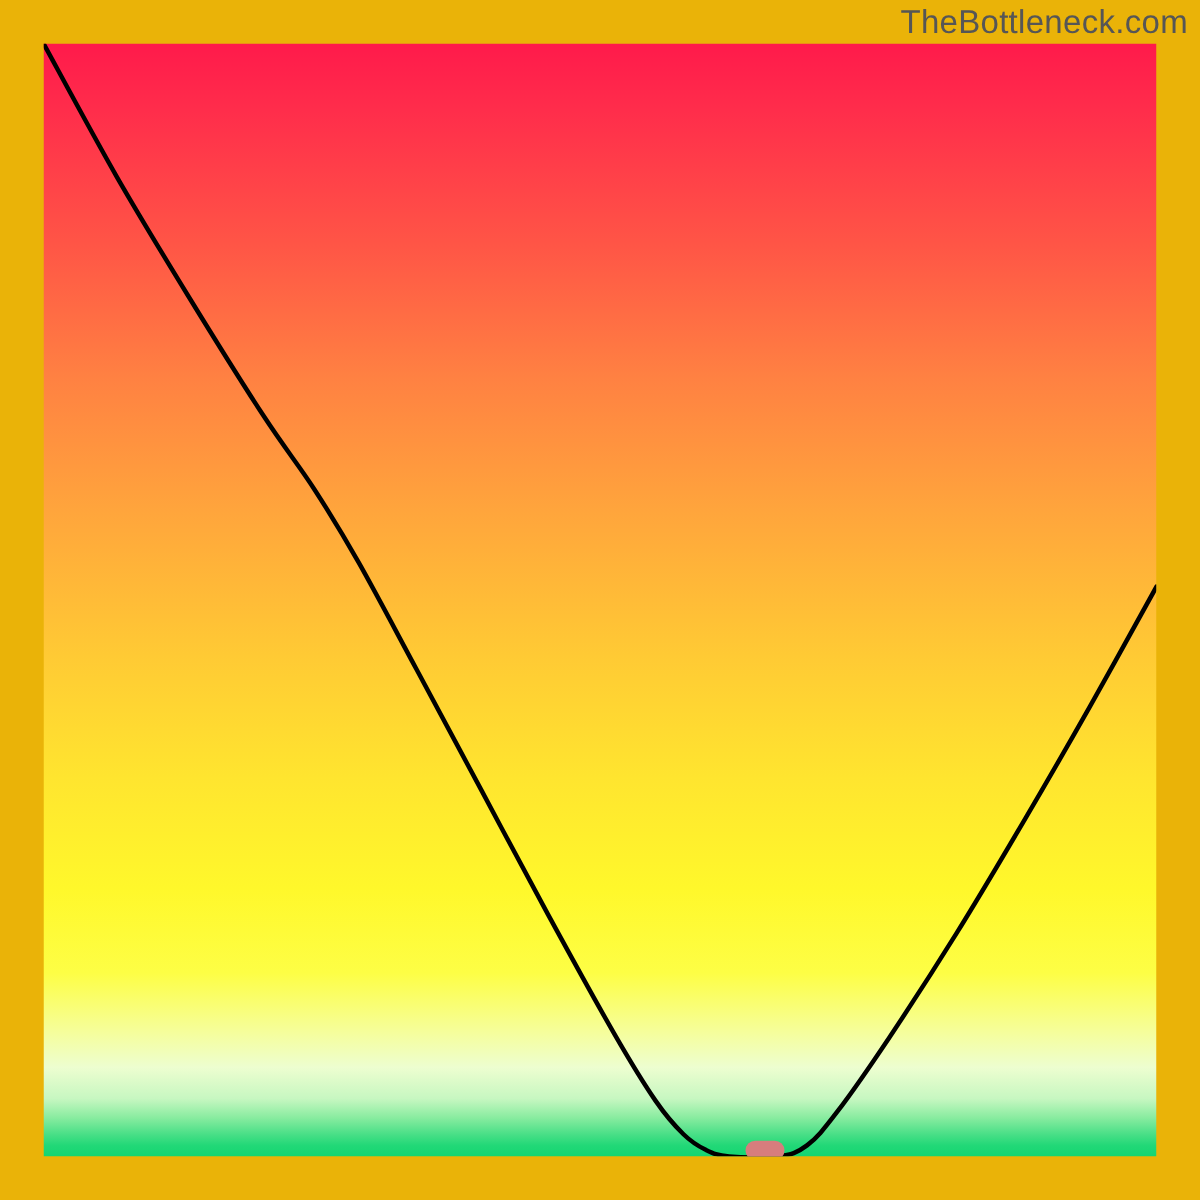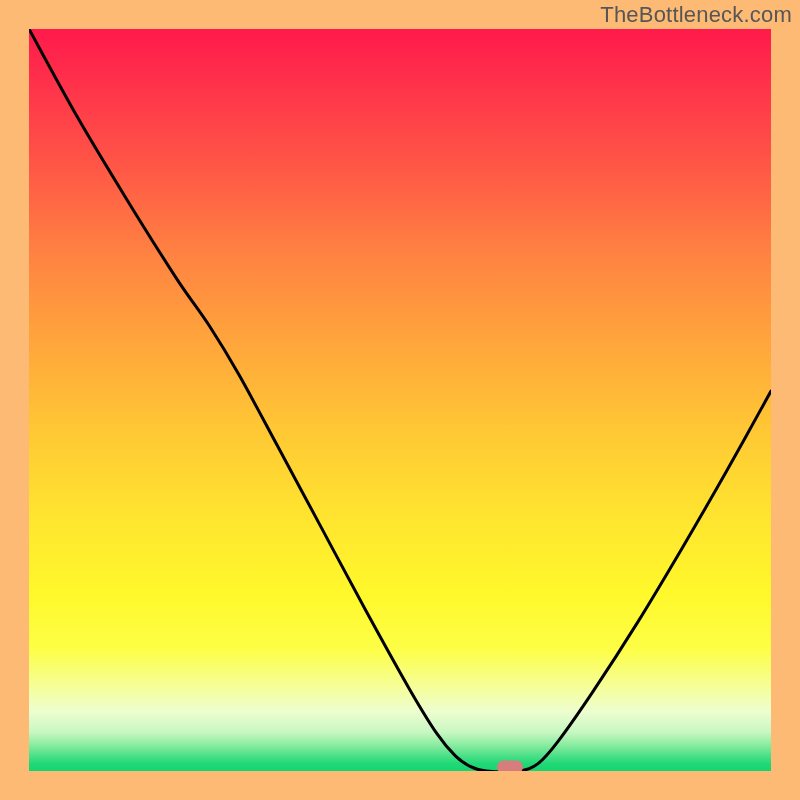--- a/index.html
+++ b/index.html
@@ -7,21 +7,21 @@
     padding: 0;
     width: 800px;
     height: 800px;
     background: #000;
     overflow: hidden;
   }
   .frame {
     position: relative;
     width: 800px;
     height: 800px;
-    background: #fdba74;
+    background: #eab308;
   }
   .attribution {
     position: absolute;
     top: 2px;
     right: 8px;
     font-family: Arial, Helvetica, sans-serif;
     font-size: 22px;
     font-weight: 500;
     color: #565656;
     letter-spacing: 0.2px;

